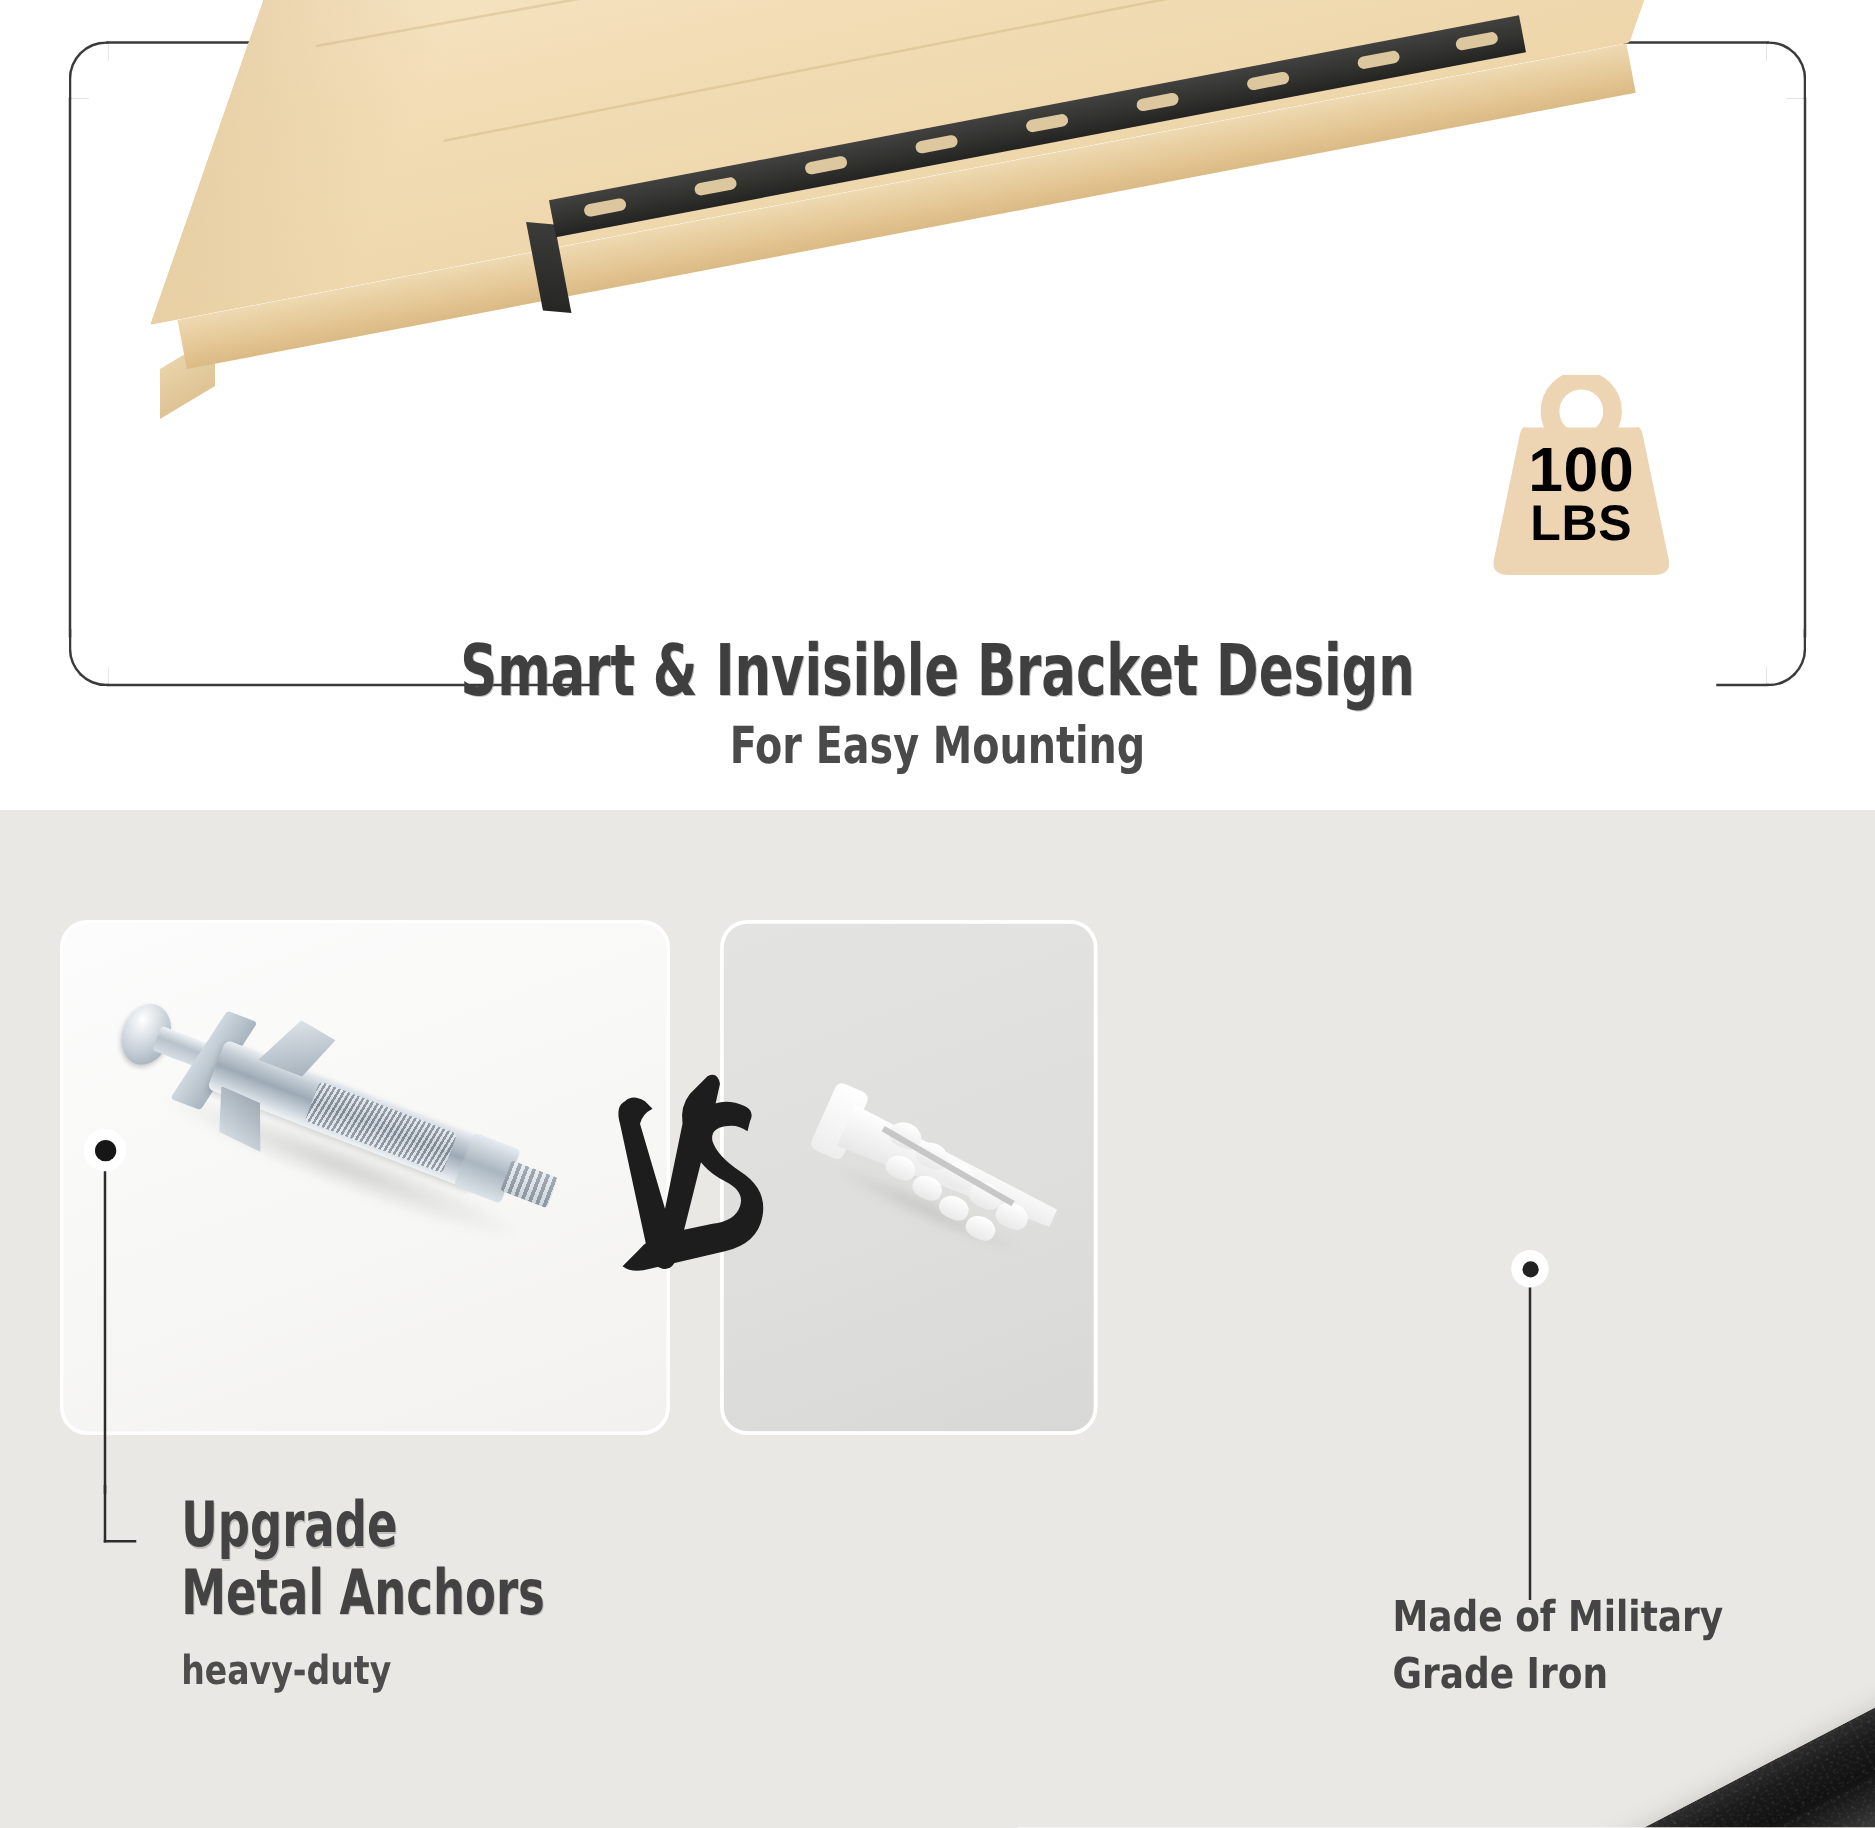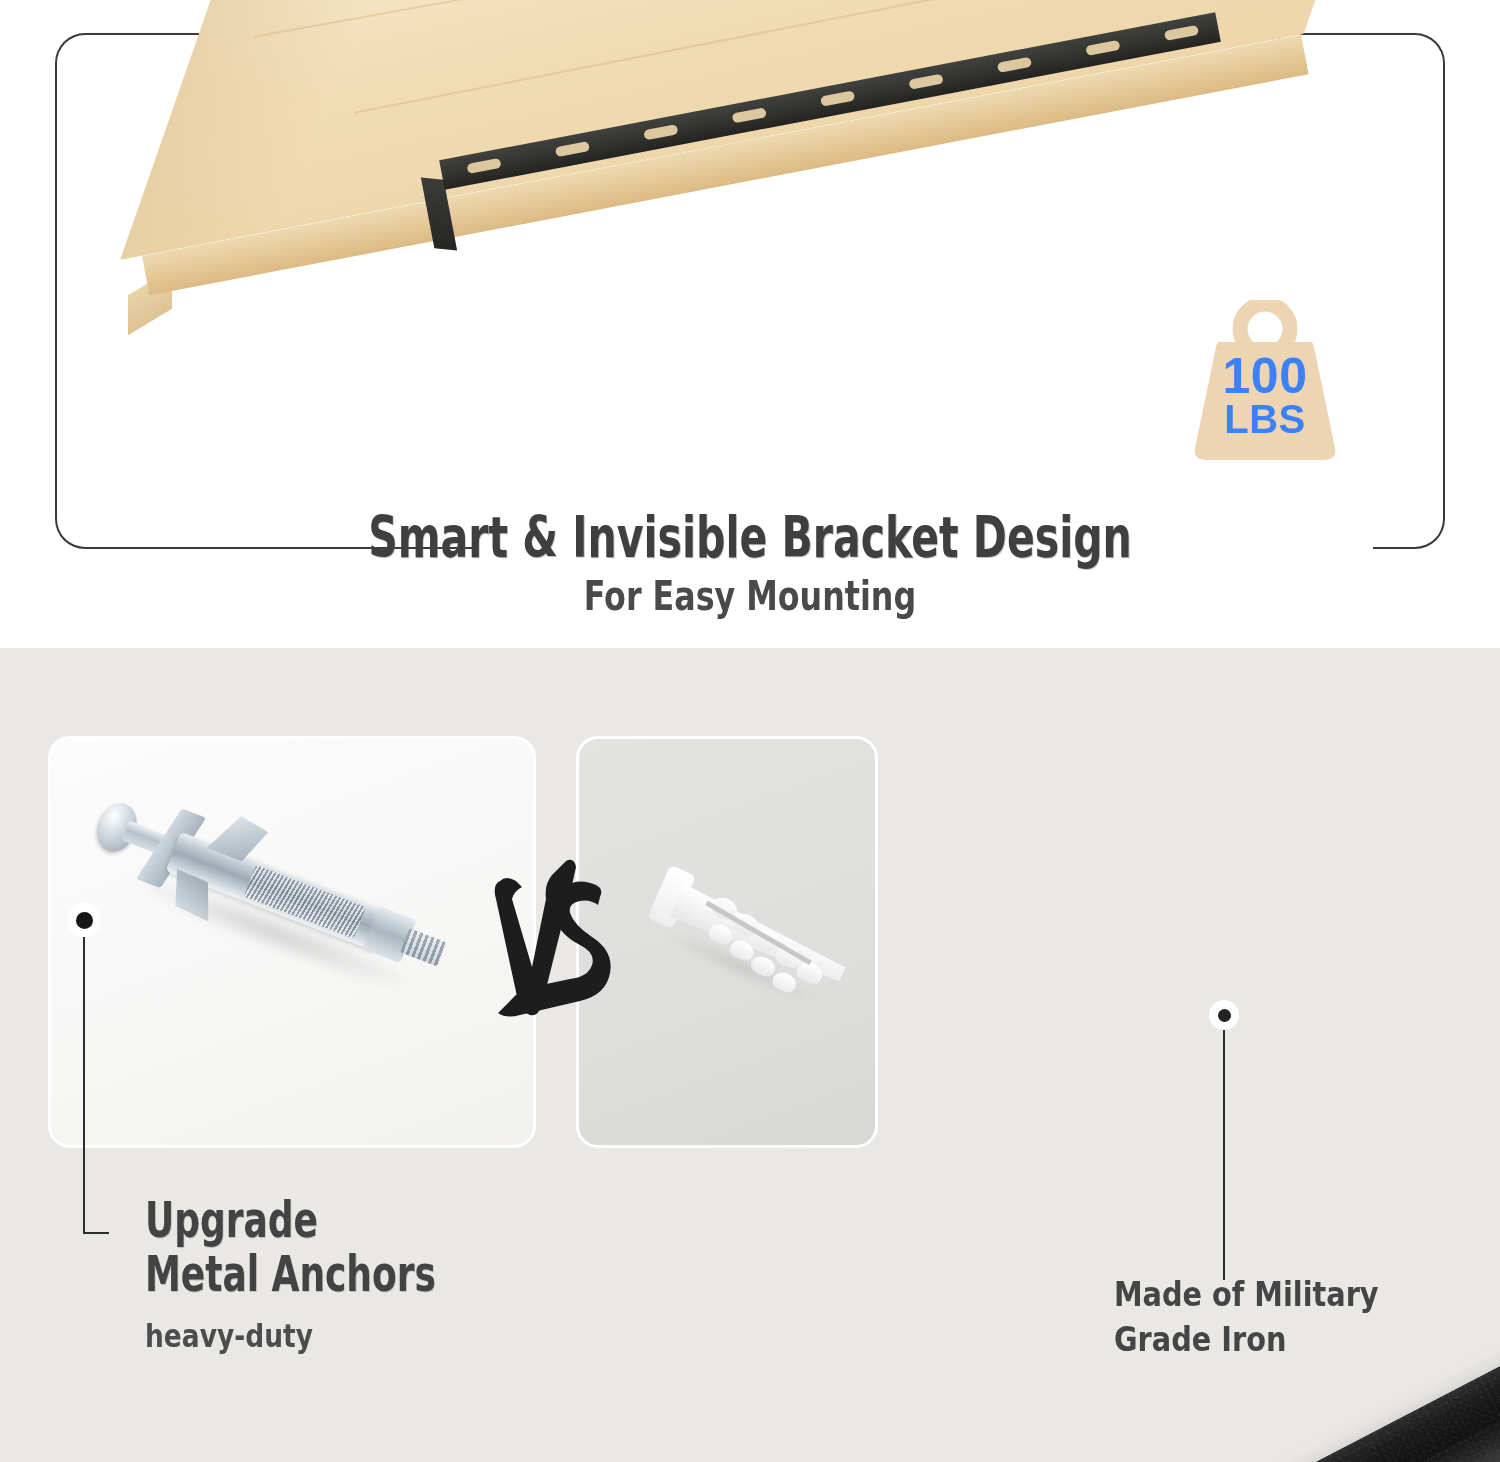--- a/index.html
+++ b/index.html
@@ -111,21 +111,21 @@
 
   
   .weight-badge {
     position: absolute; left: 1190px; top: 300px;
     width: 150px; height: 165px;
   }
   .weight-badge svg { display: block; }
   .badge-text {
     position: absolute; left: 0; top: 52px;
     width: 150px; text-align: center;
-    color: #3b82f6; font-weight: bold;
+    color: #000000; font-weight: bold;
     line-height: 0.96; letter-spacing: 0.5px;
   }
   .badge-num { font-size: 50px; display: block; }
   .badge-unit { font-size: 40px; display: block; }
 
   
   .headline {
     position: absolute; left: 0; top: 504px; width: 1500px;
     text-align: center;
     font-size: 57px; font-weight: bold;

